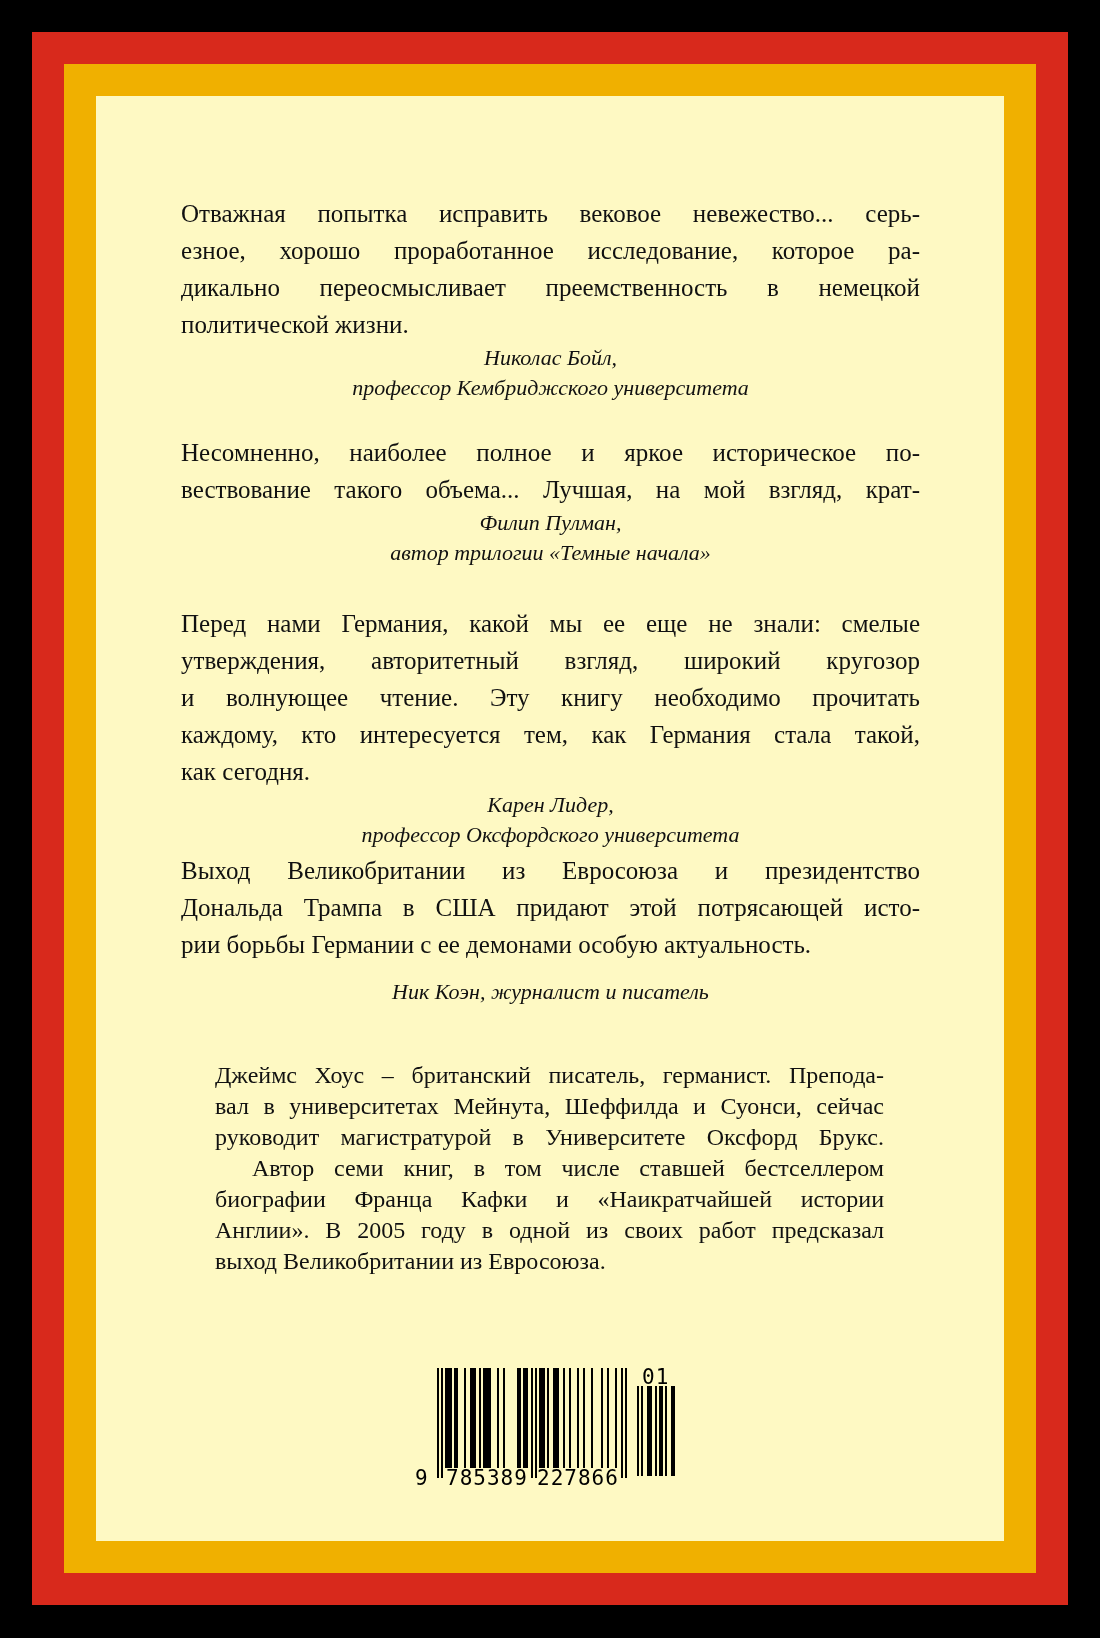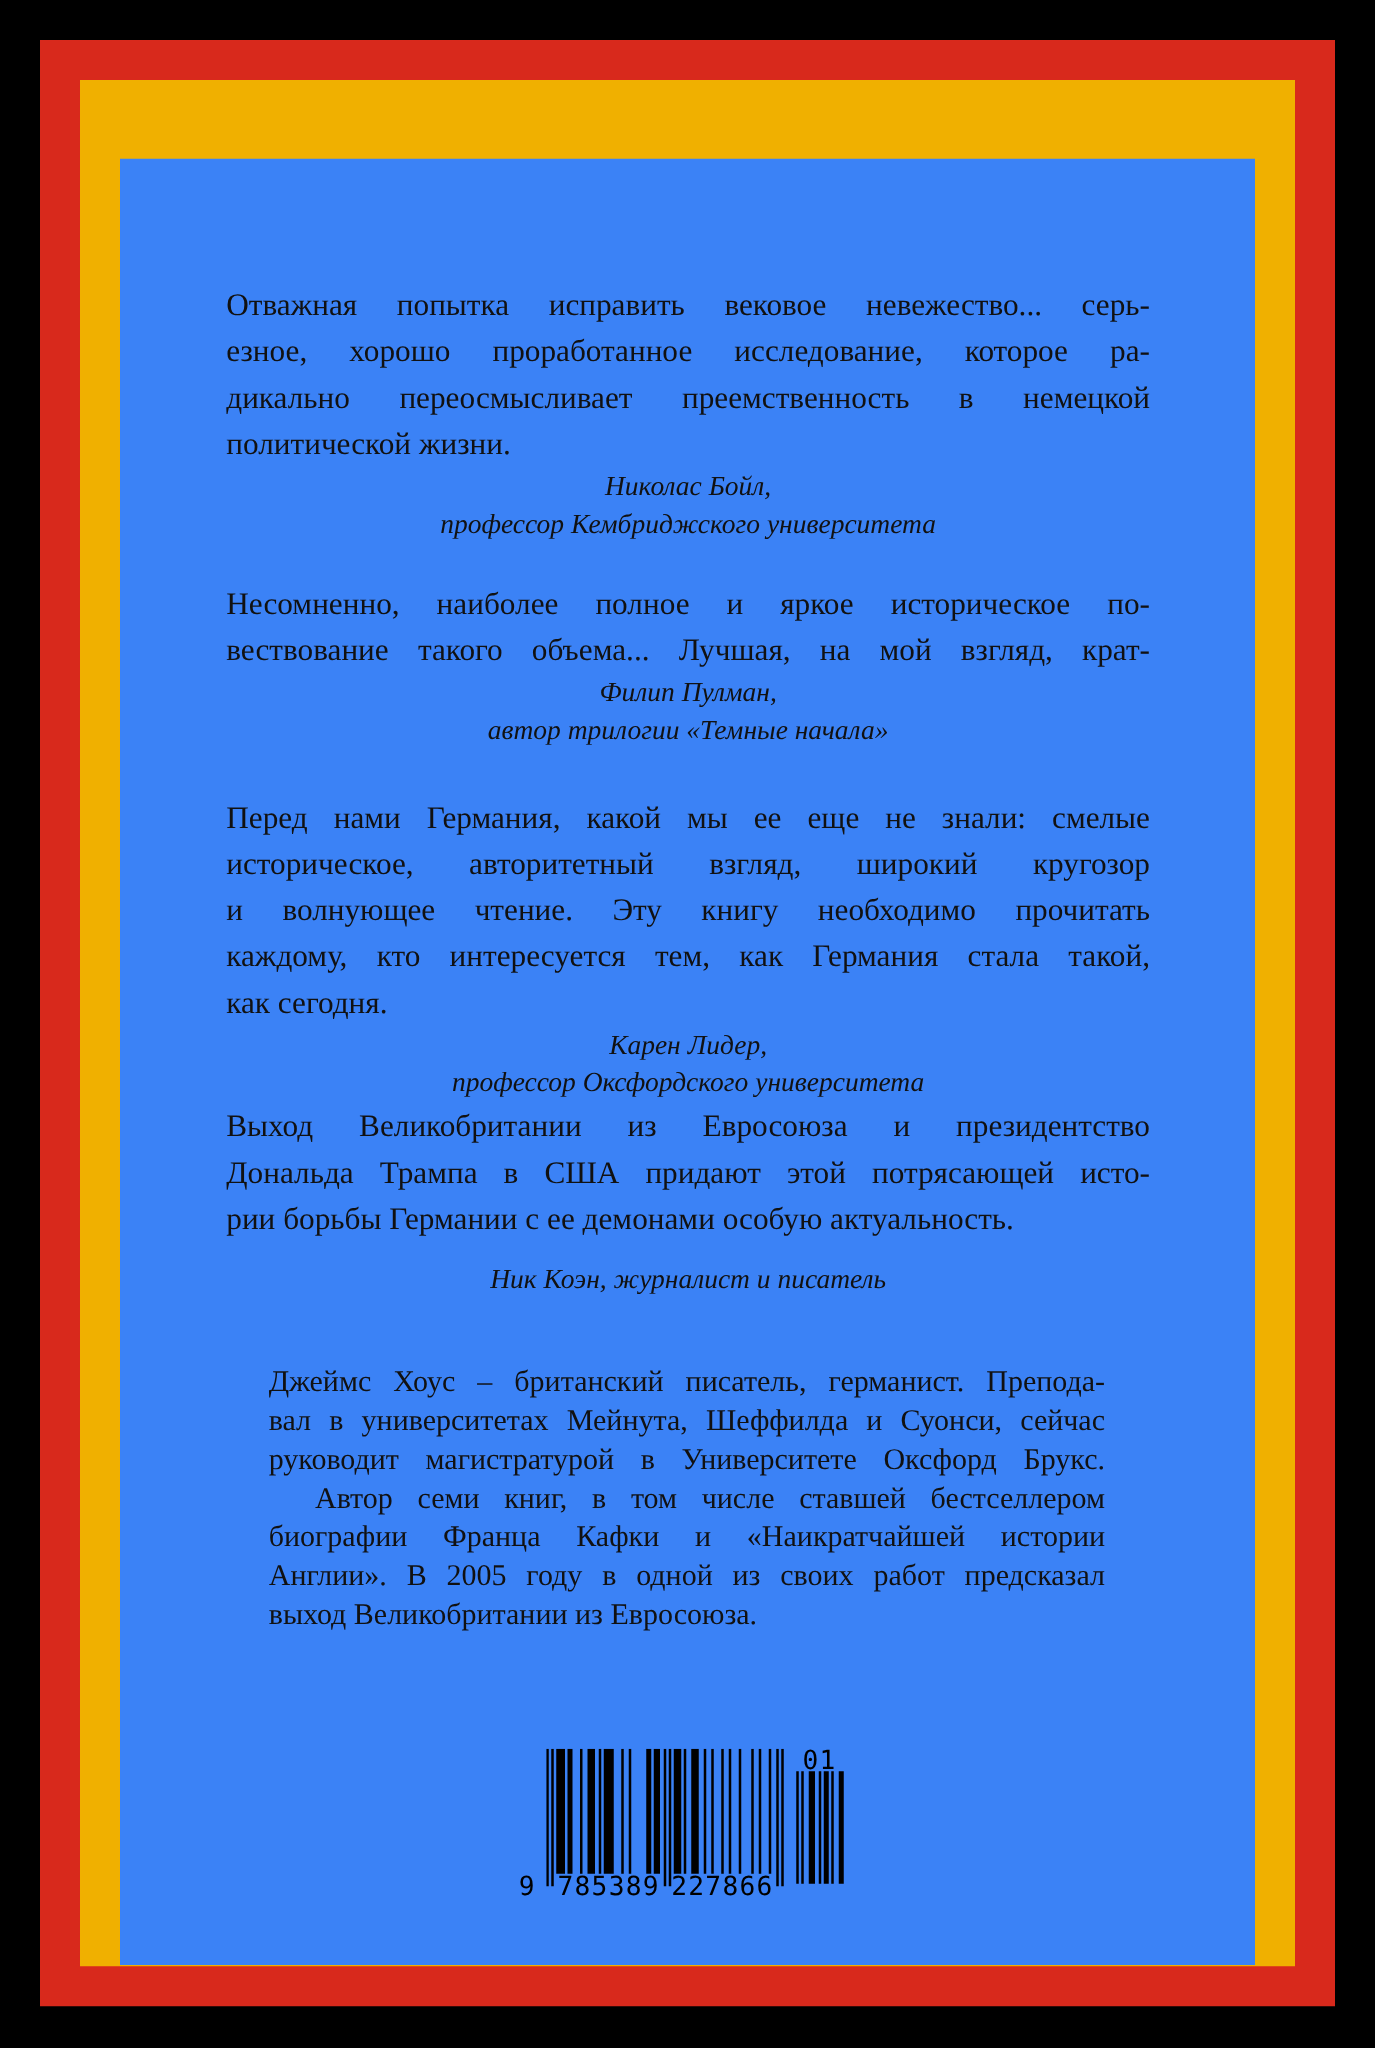--- a/index.html
+++ b/index.html
@@ -1,19 +1,19 @@
 <!DOCTYPE html>
 <html><head>
 <meta charset="utf-8">
 <style>
   html, body { margin: 0; padding: 0; }
   body { width: 1100px; height: 1638px; background: #000; position: relative; overflow: hidden; }
   .frame-red { position: absolute; left: 32px; top: 32px; width: 1036px; height: 1573px; background: #D8291C; }
   .frame-yellow { position: absolute; left: 64px; top: 64px; width: 972px; height: 1509px; background: #F0B000; }
-  .page { position: absolute; left: 96px; top: 96px; width: 908px; height: 1445px; background: #3b82f6; margin-top: 31px; }
+  .page { position: absolute; left: 96px; top: 96px; width: 908px; height: 1445px; background: #fef9c3; }
   .quote { position: absolute; left: 85px; width: 739px; font-family: "Liberation Serif", "DejaVu Serif", serif; color: #111; }
   .qline { display: block; height: 37px; font-size: 25px; line-height: 37px; white-space: nowrap; text-align: justify; text-align-last: justify; }
   .qline.last { text-align: left; text-align-last: left; }
   .attr { display: block; font-style: italic; font-size: 22px; line-height: 30px; text-align: center; white-space: nowrap; }
   .bio { position: absolute; left: 119px; width: 669px; font-family: "Liberation Serif", "DejaVu Serif", serif; color: #111; }
   .bline { display: block; height: 31px; font-size: 24px; line-height: 31px; white-space: nowrap; text-align: justify; text-align-last: justify; }
   .bline.indent { padding-left: 37px; }
   .bline.last { text-align: right; text-align-last: left; }
   .barcode { position: absolute; left: 341px; top: 1272px; width: 250px; height: 120px; }
   .bars { position: absolute; left: 0; top: 0; }
@@ -38,21 +38,21 @@
 
   <div class="quote" style="top:338px;">
     <span class="qline">Несомненно, наиболее полное и яркое историческое по-</span>
     <span class="qline">вествование такого объема... Лучшая, на мой взгляд, крат-</span>
     <span class="attr">Филип Пулман,</span>
     <span class="attr">автор трилогии «Темные начала»</span>
   </div>
 
   <div class="quote" style="top:509px;">
     <span class="qline">Перед нами Германия, какой мы ее еще не знали: смелые</span>
-    <span class="qline">историческое, авторитетный взгляд, широкий кругозор</span>
+    <span class="qline">утверждения, авторитетный взгляд, широкий кругозор</span>
     <span class="qline">и волнующее чтение. Эту книгу необходимо прочитать</span>
     <span class="qline">каждому, кто интересуется тем, как Германия стала такой,</span>
     <span class="qline last">как сегодня.</span>
     <span class="attr">Карен Лидер,</span>
     <span class="attr">профессор Оксфордского университета</span>
   </div>
 
   <div class="quote" style="top:756px;">
     <span class="qline">Выход Великобритании из Евросоюза и президентство</span>
     <span class="qline">Дональда Трампа в США придают этой потрясающей исто-</span>

